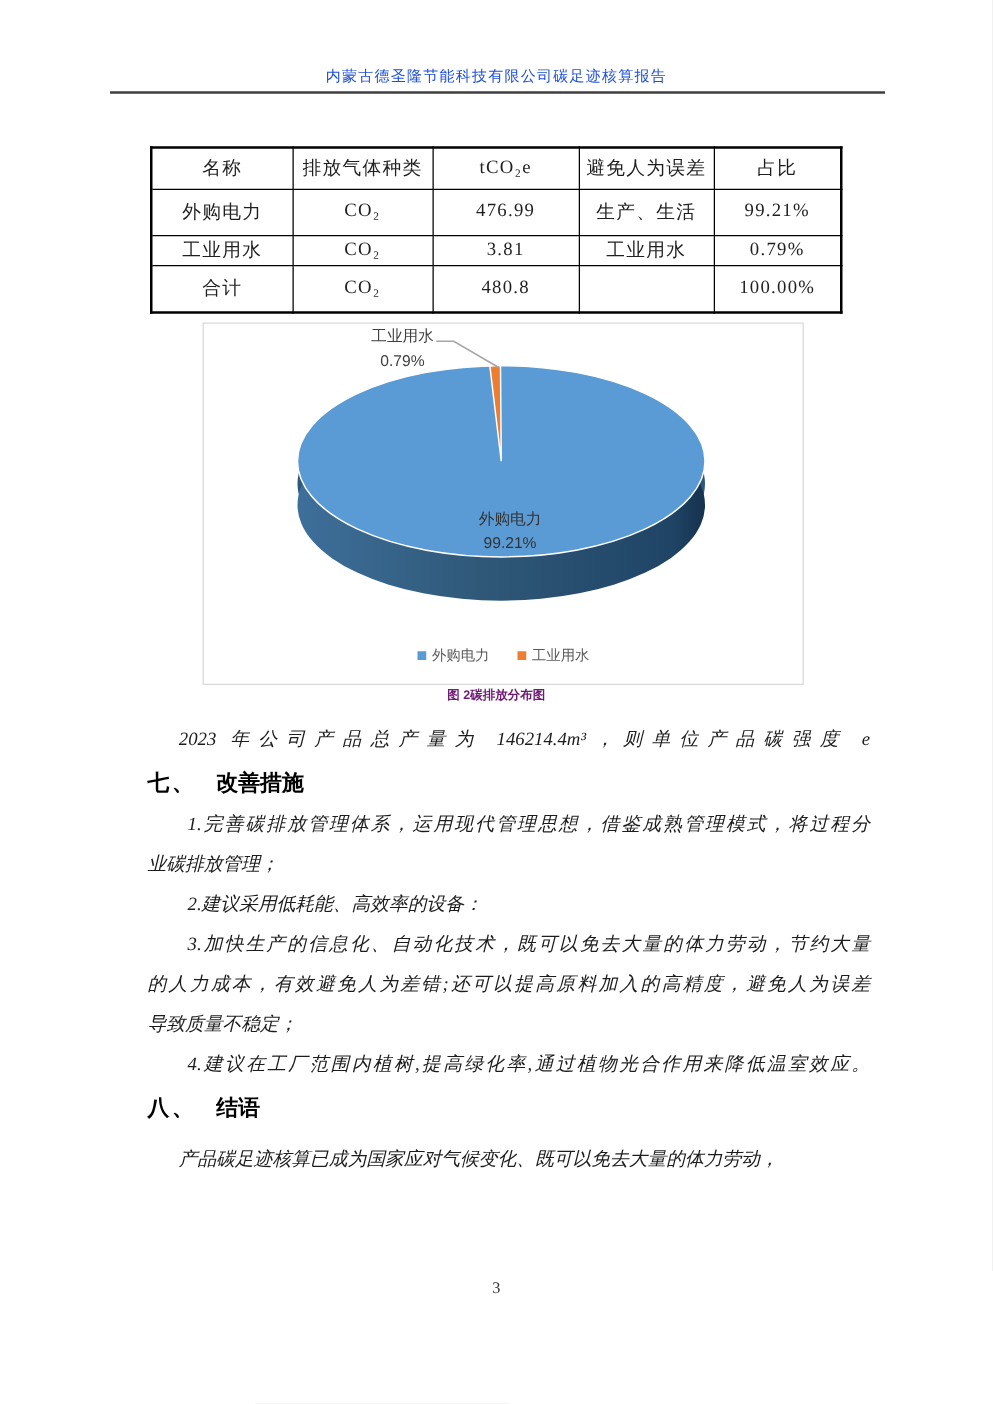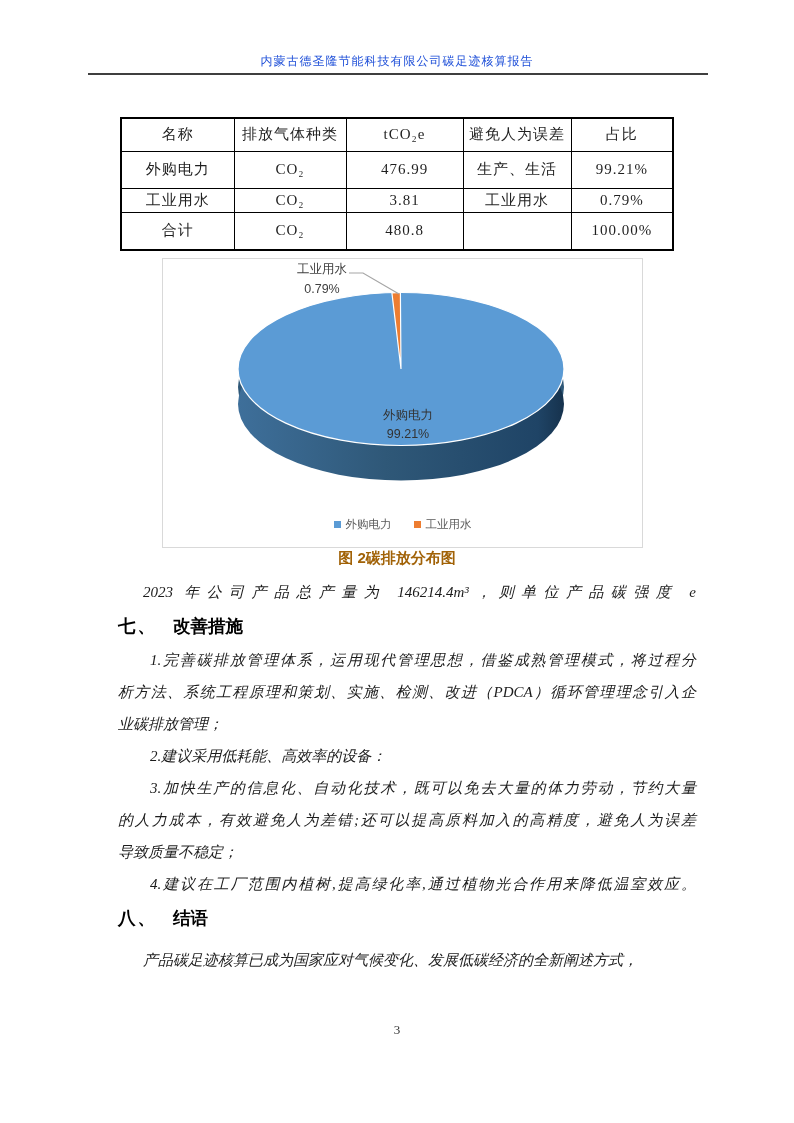--- a/index.html
+++ b/index.html
@@ -31,22 +31,22 @@
     text-align:center; font-size:12.5px; line-height:19.5px; color:#404040;}
   .lbl-inner{position:absolute; left:185px; top:147px; width:120px;
     text-align:center; font-size:12.5px; line-height:19px; color:#333;}
   .legend{position:absolute; left:0; top:258px; width:100%;
     display:flex; justify-content:center; align-items:center; gap:22px;
     font-size:11.5px; color:#595959;}
   .leg-item{display:flex; align-items:center; gap:5px;}
   .swatch{width:7px; height:7px; display:inline-block;}
   .sw-blue{background:#5B9BD5;} .sw-orange{background:#ED7D31;}
   .fig-caption{position:absolute; top:549px; left:0; width:100%;
-    text-align:center; font-size:15px; font-weight:bold;
-    font-family:"Liberation Sans","DejaVu Sans",sans-serif; color:#a16207;}
+    text-align:center; font-size:10px; font-weight:bold;
+    font-family:"Liberation Sans","DejaVu Sans",sans-serif; color:#701a75;}
   
   .flow{position:absolute; left:118px; top:576px; width:578px;
     font-size:15px; line-height:32px; color:#1c1c1c;}
   .line{min-height:32px;font-style:italic;}
   .j{text-align:justify; text-align-last:justify;}
   .ind{padding-left:32px;} .ind2{padding-left:25px;}
   .sec-head{display:flex; align-items:center; height:36px;
     font-weight:bold; font-size:17.5px; color:#000;
     font-family:"Liberation Sans","DejaVu Sans",sans-serif;}
   .sec-head .num{margin-right:16px; letter-spacing:2px;}
@@ -152,34 +152,33 @@
   <div class="flow">
 
     <div class="line j ind2">2023 年公司产品总产量为 146214.4m³，则单位产品碳强度 e</div>
 
     <div class="sec-head">
       <span class="num">七、</span>
       <span>改善措施</span>
     </div>
 
     <div class="line j ind">1.完善碳排放管理体系，运用现代管理思想，借鉴成熟管理模式，将过程分</div>
-    <div class="line j">析方法、系统工程原理和策划、实施、检测、改进（PDCA）循环管理理念引入企</div>
     <div class="line">业碳排放管理；</div>
 
     <div class="line ind">2.建议采用低耗能、高效率的设备：</div>
 
     <div class="line j ind">3.加快生产的信息化、自动化技术，既可以免去大量的体力劳动，节约大量</div>
     <div class="line j">的人力成本，有效避免人为差错;还可以提高原料加入的高精度，避免人为误差</div>
     <div class="line">导致质量不稳定；</div>
 
     <div class="line j ind">4.建议在工厂范围内植树,提高绿化率,通过植物光合作用来降低温室效应。</div>
 
     <div class="sec-head">
       <span class="num">八、</span>
       <span>结语</span>
     </div>
 
-    <div class="line ind2 closing">产品碳足迹核算已成为国家应对气候变化、发展低碳经济的全新阐述方式，</div>
+    <div class="line ind2 closing">产品碳足迹核算已成为国家应对气候变化、既可以免去大量的体力劳动，</div>
   </div>
 
   <div class="page-num">3</div>
 
 </div>
 
 </body></html>

